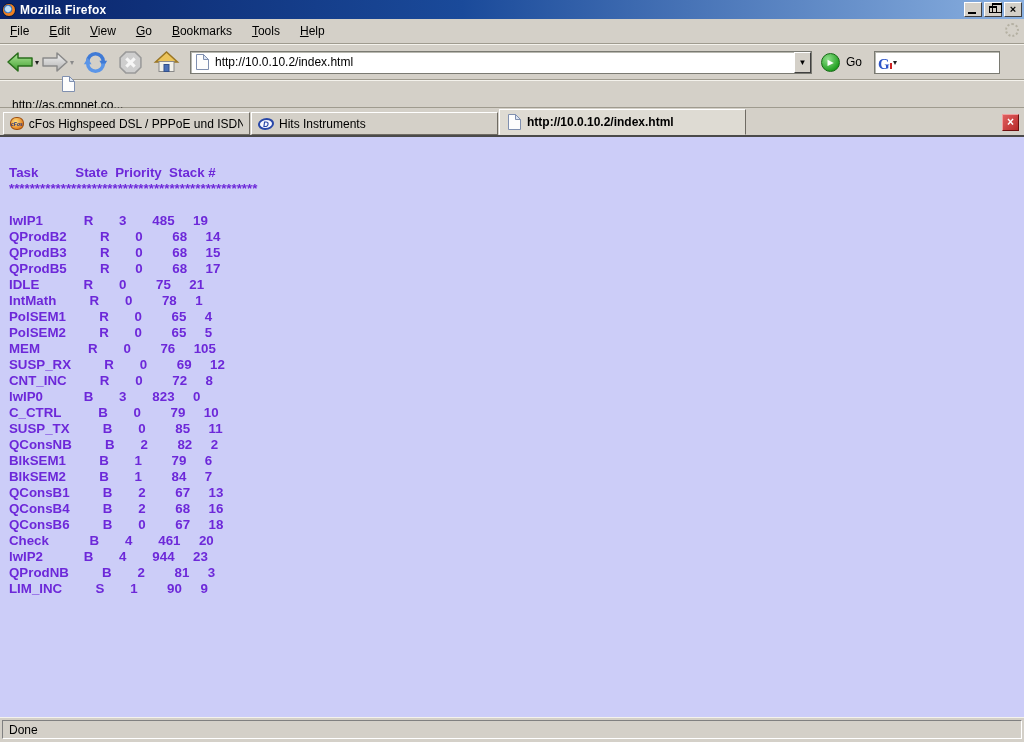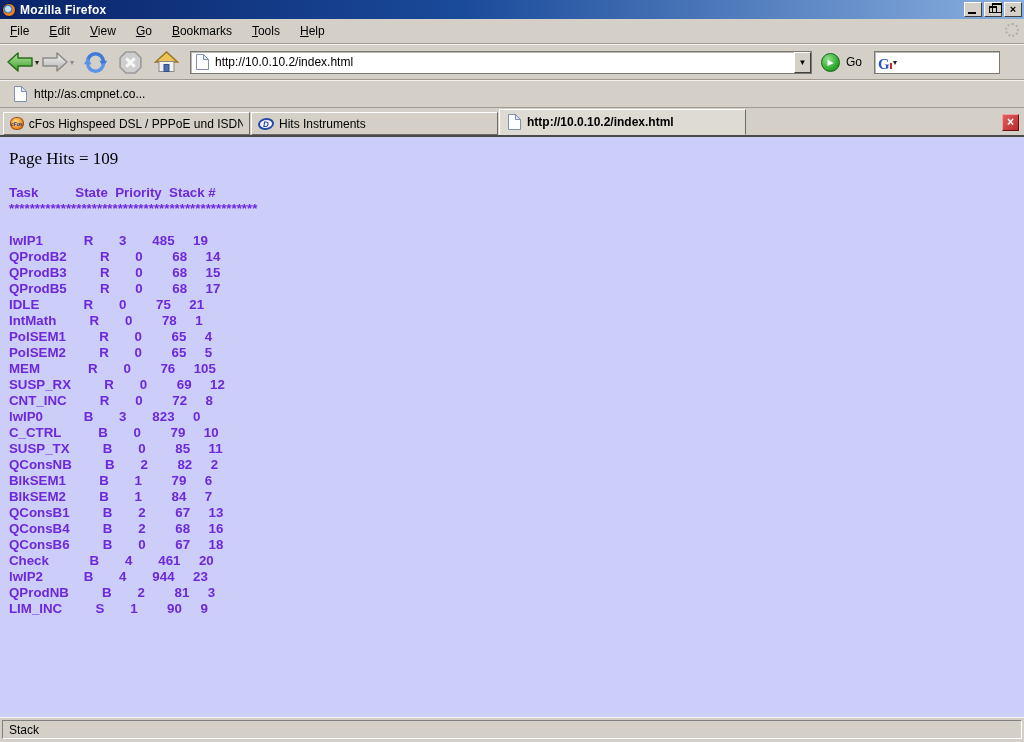--- a/index.html
+++ b/index.html
@@ -77,21 +77,21 @@
   }
   .g-logo { position:relative; width:14px; height:15px; }
   .g-logo .g { font-family:"Liberation Serif",serif; font-weight:bold; font-size:15px; line-height:15px; color:#2d55c8; }
   .g-logo .g-red { position:absolute; right:0px; bottom:1px; width:2px; height:6px; background:#cc2222; }
   
   #bookmarksbar {
     height:28px; display:flex; align-items:center; padding:0 8px;
     background:#d4d0c8; border-top:1px solid #f4f2ec; border-bottom:1px solid #9f9b8f;
     font-size:12px;
   }
-  .bm-item { display:flex; align-items:center; gap:6px; padding:2px 4px; }
+  .bm-item { display:flex; align-items:center; gap:6px; padding:2px 4px;flex-direction:column; }
   
   #tabstrip {
     height:29px; background:#d4d0c8; position:relative;
     display:flex; align-items:flex-end; padding-left:3px;
     border-bottom:2px solid #4a4a4a;
   }
   .tab {
     width:247px; height:23px; margin-right:1px;
     border:1px solid; border-color:#ffffff #6f6b63 #6f6b63 #ffffff;
     background:#d4d0c8; display:flex; align-items:center; gap:5px;
@@ -258,21 +258,20 @@
     <svg class="icon16" width="13" height="15" viewBox="0 0 14 16">
       <path d="M1.5,0.5 h7 l5,5 v10 h-12 z" fill="#fdfdfd" stroke="#8090b0"></path>
       <path d="M8.5,0.5 v5 h5 z" fill="#dce6f4" stroke="#8090b0"></path>
     </svg>
     <span class="tab-label">http://10.0.10.2/index.html</span>
   </div>
   <span id="tab-close">×</span>
 </div>
 
 <div id="content">
-  <p id="page-hits">Page Hits = 109</p>
   <div id="task-table"><div>Task          State  Priority  Stack #</div><div>************************************************</div><div> </div><div>lwIP1           R       3       485     19</div><div>QProdB2         R       0        68     14</div><div>QProdB3         R       0        68     15</div><div>QProdB5         R       0        68     17</div><div>IDLE            R       0        75     21</div><div>IntMath         R       0        78     1</div><div>PolSEM1         R       0        65     4</div><div>PolSEM2         R       0        65     5</div><div>MEM             R       0        76     105</div><div>SUSP_RX         R       0        69     12</div><div>CNT_INC         R       0        72     8</div><div>lwIP0           B       3       823     0</div><div>C_CTRL          B       0        79     10</div><div>SUSP_TX         B       0        85     11</div><div>QConsNB         B       2        82     2</div><div>BlkSEM1         B       1        79     6</div><div>BlkSEM2         B       1        84     7</div><div>QConsB1         B       2        67     13</div><div>QConsB4         B       2        68     16</div><div>QConsB6         B       0        67     18</div><div>Check           B       4       461     20</div><div>lwIP2           B       4       944     23</div><div>QProdNB         B       2        81     3</div><div>LIM_INC         S       1        90     9</div></div>
 </div>
 
 <div id="statusbar">
   <div id="status-panel">
-    <span>Stack</span>
+    <span>Done</span>
   </div>
 </div>
 
 </body></html>

